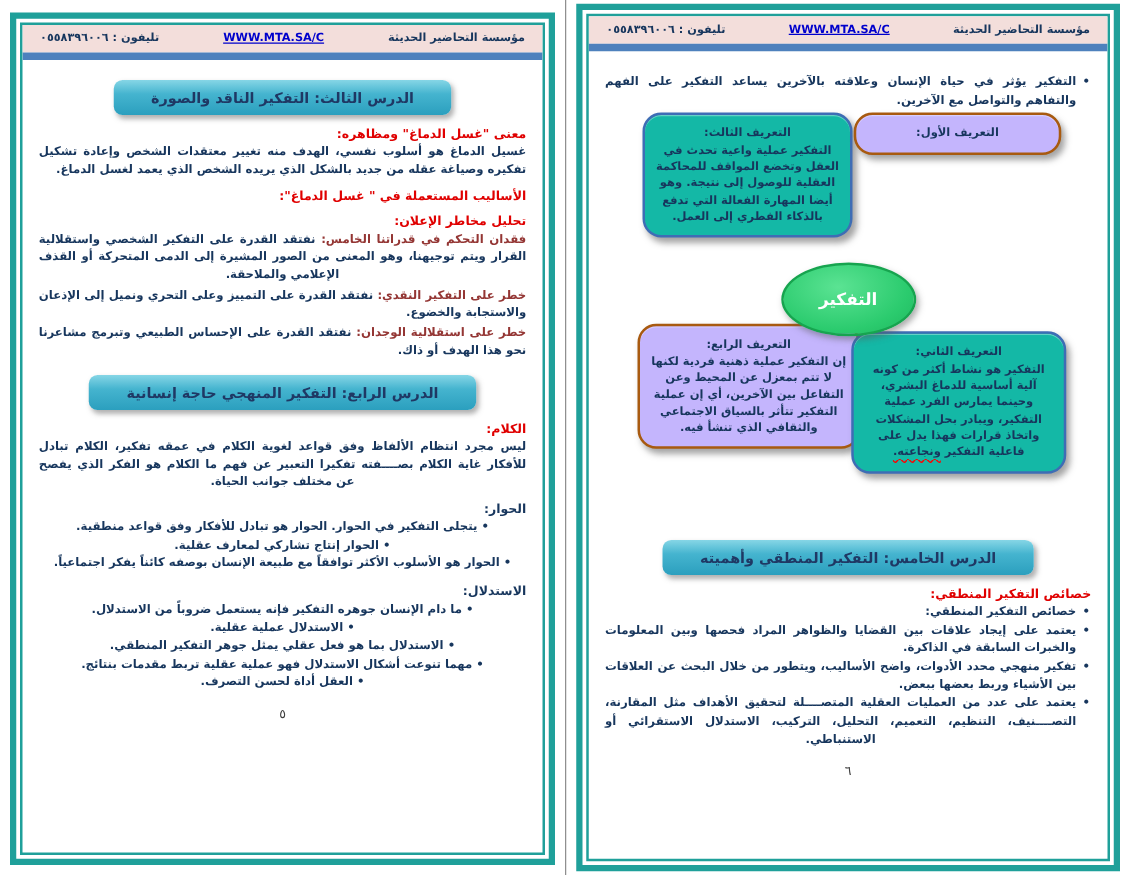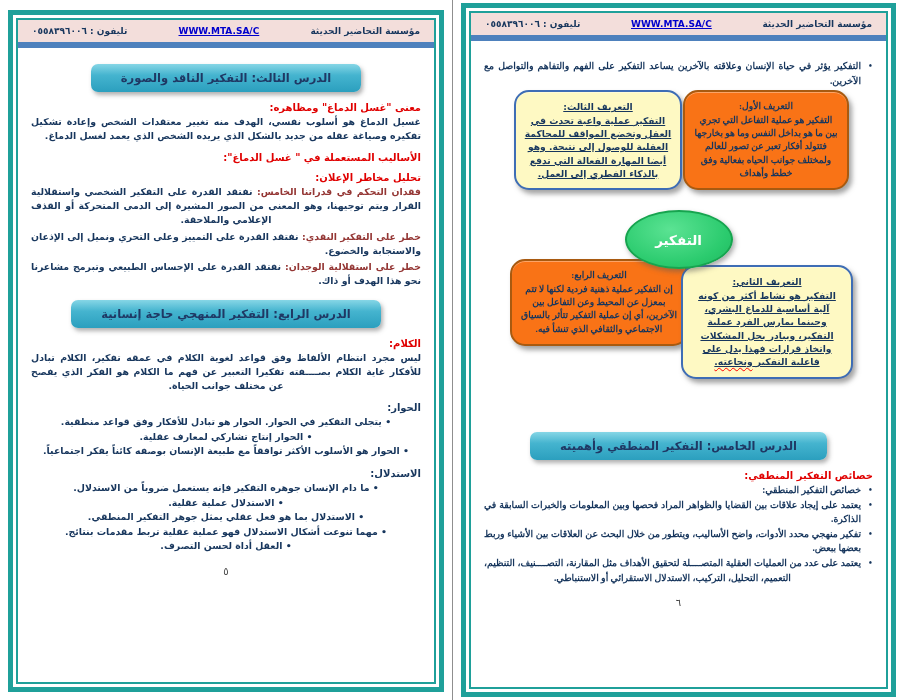--- a/index.html
+++ b/index.html
@@ -27,30 +27,30 @@
   .h-red{color:#E00000;font-weight:bold;font-size:10px;margin:9px 0 2px;}
   .h-navy{color:#17365D;font-weight:bold;font-size:10px;margin:9px 0 2px;}
   .body-text{color:#17365D;font-weight:bold;font-size:9.4px;line-height:1.5;
     text-align:justify;margin:0 0 2px;}
   .center-last{text-align-last:center;}
   .lead{color:#943634;}
   
   .bullet-item{color:#17365D;font-weight:bold;font-size:9.4px;line-height:1.55;}
   .bi-center{text-align:center;}
   .bi-center::before{content:"•  ";}
-  .bi-justify{text-align:justify;position:relative;padding-right:12px;font-family:Liberation Serif, serif;}
+  .bi-justify{text-align:justify;position:relative;padding-right:12px;}
   .bi-justify::before{content:"•";position:absolute;right:1px;top:0;}
   
   .diagram{position:relative;height:330px;margin-top:2px;}
   .defbox{position:absolute;border-radius:15px;padding:8px 8px;font-size:9.2px;font-weight:bold;
     color:#17365D;text-align:center;line-height:1.45;
     box-shadow:3px 4px 5px rgba(90,90,90,.55), inset 0 1px 0 rgba(255,255,255,.35);}
   .db-title{display:block;}
-  .orangebox{background:#f97316;border:2.5px solid #A85A10;font-family:Liberation Serif, serif;}
-  .bluebox{background:#fef9c3;border:2.5px solid #3E6DB5;text-decoration:underline;}
+  .orangebox{background:#c4b5fd;border:2.5px solid #A85A10;}
+  .bluebox{background:#14b8a6;border:2.5px solid #3E6DB5;}
   .def3{left:30px;top:0;width:148px;}
   .def1{right:24px;top:0;width:146px;}
   .def4{left:26px;top:169px;width:158px;}
   .def2{right:20px;top:175px;width:152px;}
   .oval{position:absolute;left:50%;top:120px;transform:translateX(-50%);z-index:5;
     width:104px;height:55px;border-radius:50%;display:flex;align-items:center;justify-content:center;
     background:radial-gradient(ellipse at 42% 32%,#5BE393 0%,#2BCB6E 65%,#1FB65E 100%);
     border:2px solid #17A44F;color:#fff;font-weight:bold;font-size:13.5px;
     box-shadow:2px 3px 5px rgba(90,90,90,.5);}
   .sp-err{text-decoration:underline wavy #FF0000 1px;text-underline-offset:2px;}
@@ -118,21 +118,20 @@
 
       <div class="bullet-item bi-justify rp-intro">التفكير يؤثر في حياة الإنسان وعلاقته بالآخرين يساعد التفكير على الفهم والتفاهم والتواصل مع الآخرين.</div>
 
       <div class="diagram">
         <div class="defbox bluebox def3">
           <span class="db-title">التعريف الثالث:</span>
           <span>التفكير عملية واعية تحدث في العقل وتخضع المواقف للمحاكمة العقلية للوصول إلى نتيجة. وهو أيضا المهارة الفعالة التي تدفع بالذكاء الفطري إلى العمل.</span>
         </div>
         <div class="defbox orangebox def1">
           <span class="db-title">التعريف الأول:</span>
-          <span>التفكير هو عملية التفاعل التي تجري بين ما هو بداخل النفس وما هو بخارجها فتتولد أفكار تعبر عن تصور للعالم ولمختلف جوانب الحياه بفعالية وفق خطط وأهداف</span>
         </div>
         <div class="oval">التفكير</div>
         <div class="defbox orangebox def4">
           <span class="db-title">التعريف الرابع:</span>
           <span>إن التفكير عملية ذهنية فردية لكنها لا تتم بمعزل عن المحيط وعن التفاعل بين الآخرين، أي إن عملية التفكير تتأثر بالسياق الاجتماعي والثقافي الذي تنشأ فيه.</span>
         </div>
         <div class="defbox bluebox def2">
           <span class="db-title">التعريف الثاني:</span>
           <span>التفكير هو نشاط أكثر من كونه آلية أساسية للدماغ البشري، وحينما يمارس الفرد عملية التفكير، ويبادر بحل المشكلات واتخاذ قرارات فهذا يدل على فاعلية التفكير</span>
           <span class="sp-err">ونجاعته.</span>

